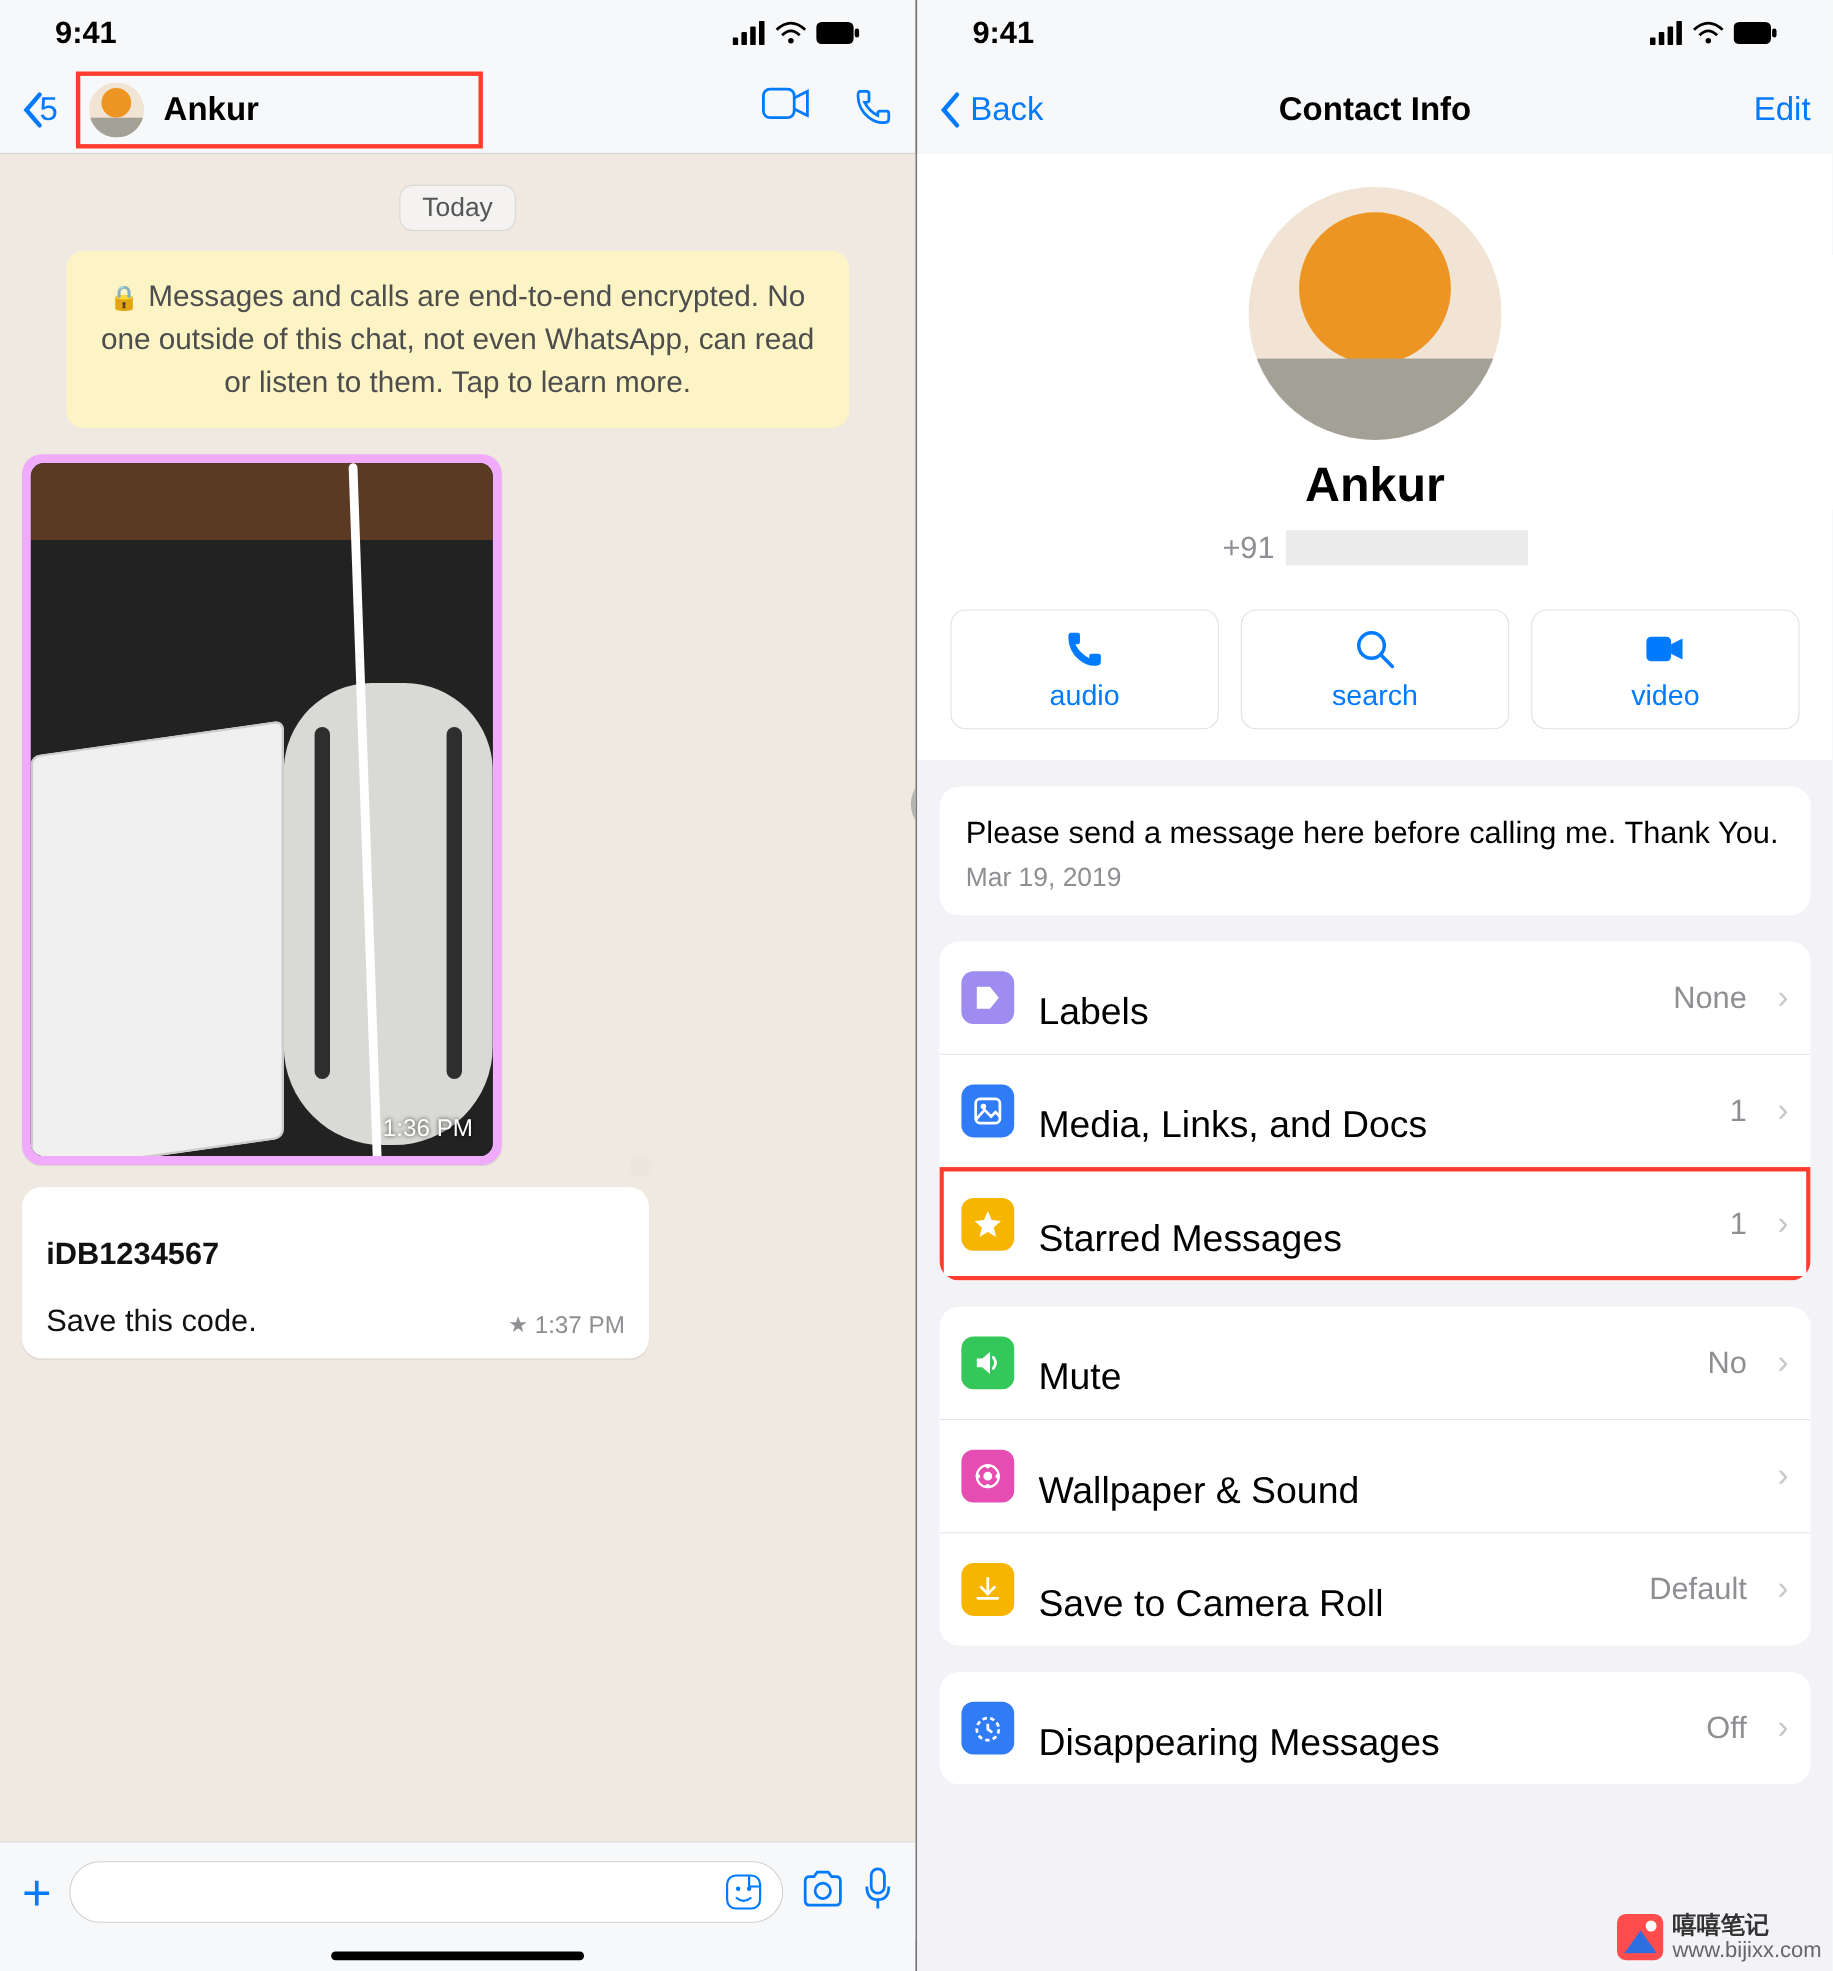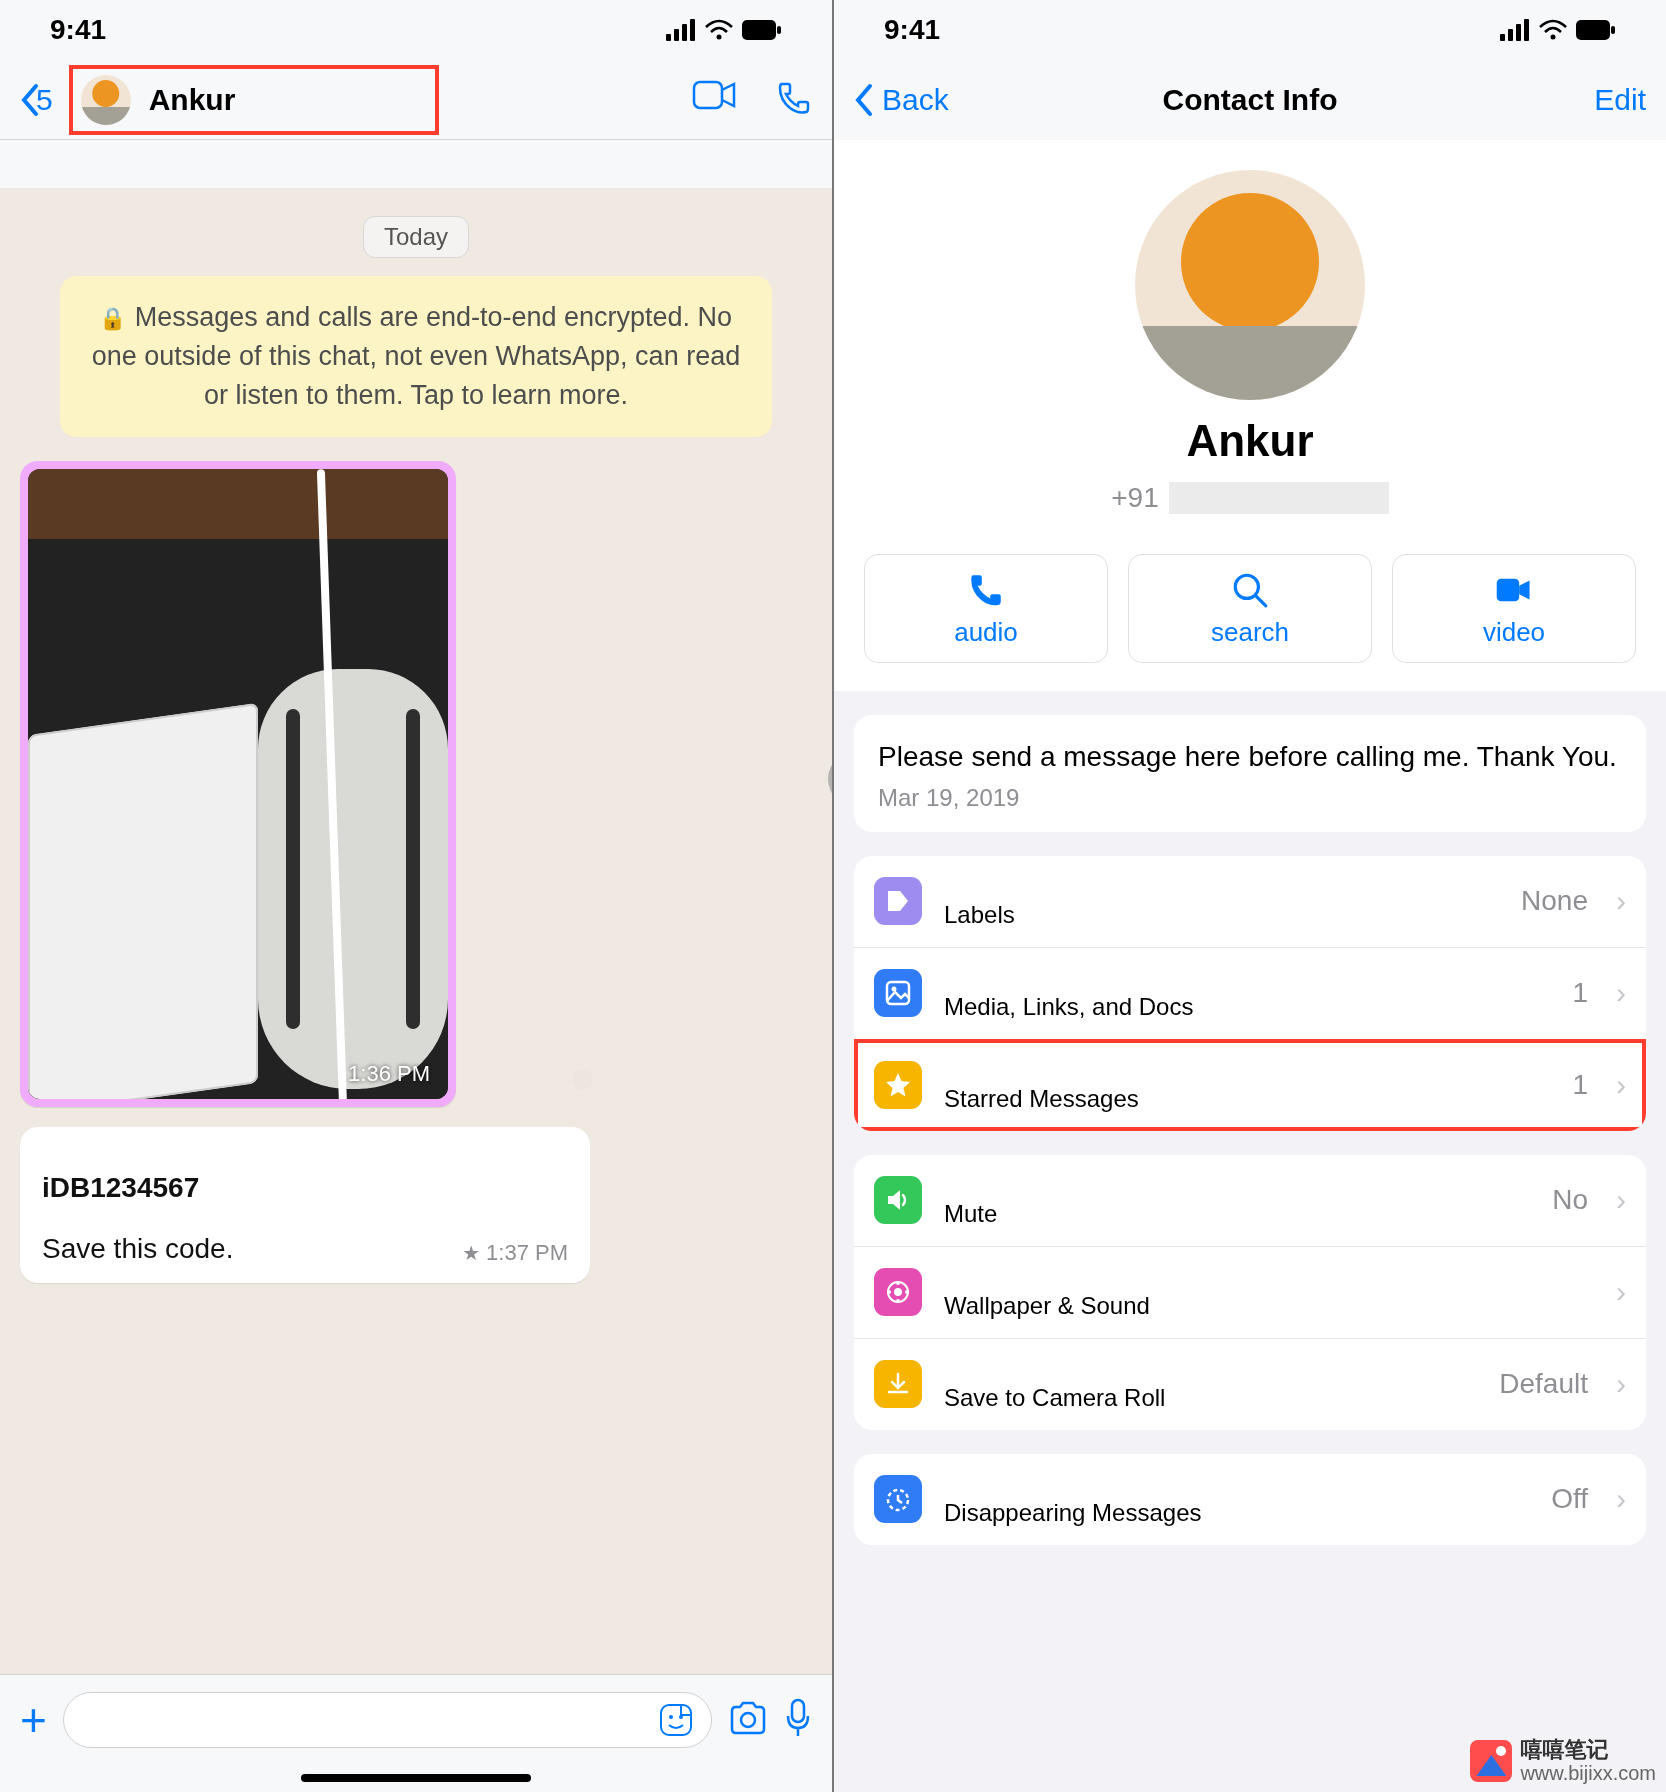--- a/index.html
+++ b/index.html
@@ -21,21 +21,21 @@
   .chat-header .avatar-small { width:50px; height:50px; border-radius:50%; overflow:hidden; position:relative; }
   .chat-header .contact-name { font-size:30px; font-weight:600; color:#000; }
   .chat-header .header-actions { margin-left:auto; display:flex; gap:40px; }
   .header-icon { color:#007aff; }
 
   .avatar-bg { position:absolute; inset:0; background:#f1e4d4; }
   .avatar-sun { position:absolute; bottom:35%; left:50%; transform:translateX(-50%); width:55%; height:55%; background:#ec9522; border-radius:50%; }
   .avatar-ground { position:absolute; bottom:0; left:0; right:0; height:35%; background:#a3a096; }
 
   
-  .chat-body { flex:1; background:#efe9e1; padding:20px 20px 12px 20px; overflow:hidden; position:relative;margin-top:48px; }
+  .chat-body { flex:1; background:#efe9e1; padding:20px 20px 12px 20px; overflow:hidden; position:relative; }
   .chat-body::before { content:""; position:absolute; inset:0; background:
     radial-gradient(circle at 20% 20%, rgba(0,0,0,.02) 8px, transparent 9px),
     radial-gradient(circle at 70% 60%, rgba(0,0,0,.02) 10px, transparent 11px); opacity:.6; pointer-events:none; }
   .date-pill { margin:8px auto 18px; width:fit-content; background:#f4f3f1; border:1px solid #d9d7d1; border-radius:12px; padding:6px 20px; font-size:24px; color:#555; position:relative; }
   .encrypt-banner { background:#fcf4c5; border-radius:16px; padding:22px 30px; text-align:center; color:#4d4d4d; font-size:27px; line-height:1.45; margin:0 40px 24px; position:relative; }
   .lock-glyph { font-size:22px; }
 
   .photo-bubble { width:436px; background:#f0abfc; border-radius:18px; padding:8px; position:relative; box-shadow:0 1px 1px rgba(0,0,0,.1); }
   .photo { width:100%; height:630px; border-radius:12px; background:#2a2a2a; position:relative; overflow:hidden; }
   .photo .wood { position:absolute; top:0; left:0; right:0; height:70px; background:#5a3a22; }
@@ -81,21 +81,21 @@
   .action-btn .lbl { font-size:26px; }
   .action-btn svg { width:38px; height:38px; }
 
   .section { background:#fff; border-radius:18px; margin:24px 20px 0; overflow:hidden; }
   .about-text { padding:22px 24px 6px; font-size:28px; color:#000; line-height:1.45; }
   .about-date { padding:0 24px 20px; font-size:24px; color:#8e8e93; }
 
   .list-item { display:flex; align-items:center; padding:18px 20px; gap:22px; border-top:1px solid #e5e5ea; position:relative; }
   .section .list-item:first-child { border-top:none; }
   .li-icon { width:48px; height:48px; border-radius:11px; display:flex; align-items:center; justify-content:center; color:#fff; flex-shrink:0; }
-  .li-label { font-size:24px; color:#000; flex:1;margin-top:27px; }
+  .li-label { font-size:34px; color:#000; flex:1;margin-top:27px; }
   .li-value { font-size:28px; color:#8e8e93; margin-right:6px; }
   .chev { color:#c7c7cc; font-size:30px; font-weight:300; }
   .hl-red { outline:4px solid #ff3d2e; outline-offset:-4px; }
 
   .ic-purple { background:#9e8cf0; }
   .ic-blue   { background:#2f7cf6; }
   .ic-yellow { background:#f7b500; }
   .ic-green  { background:#34c759; }
   .ic-pink   { background:#e64db3; }
   .ic-amber  { background:#f7b500; }

